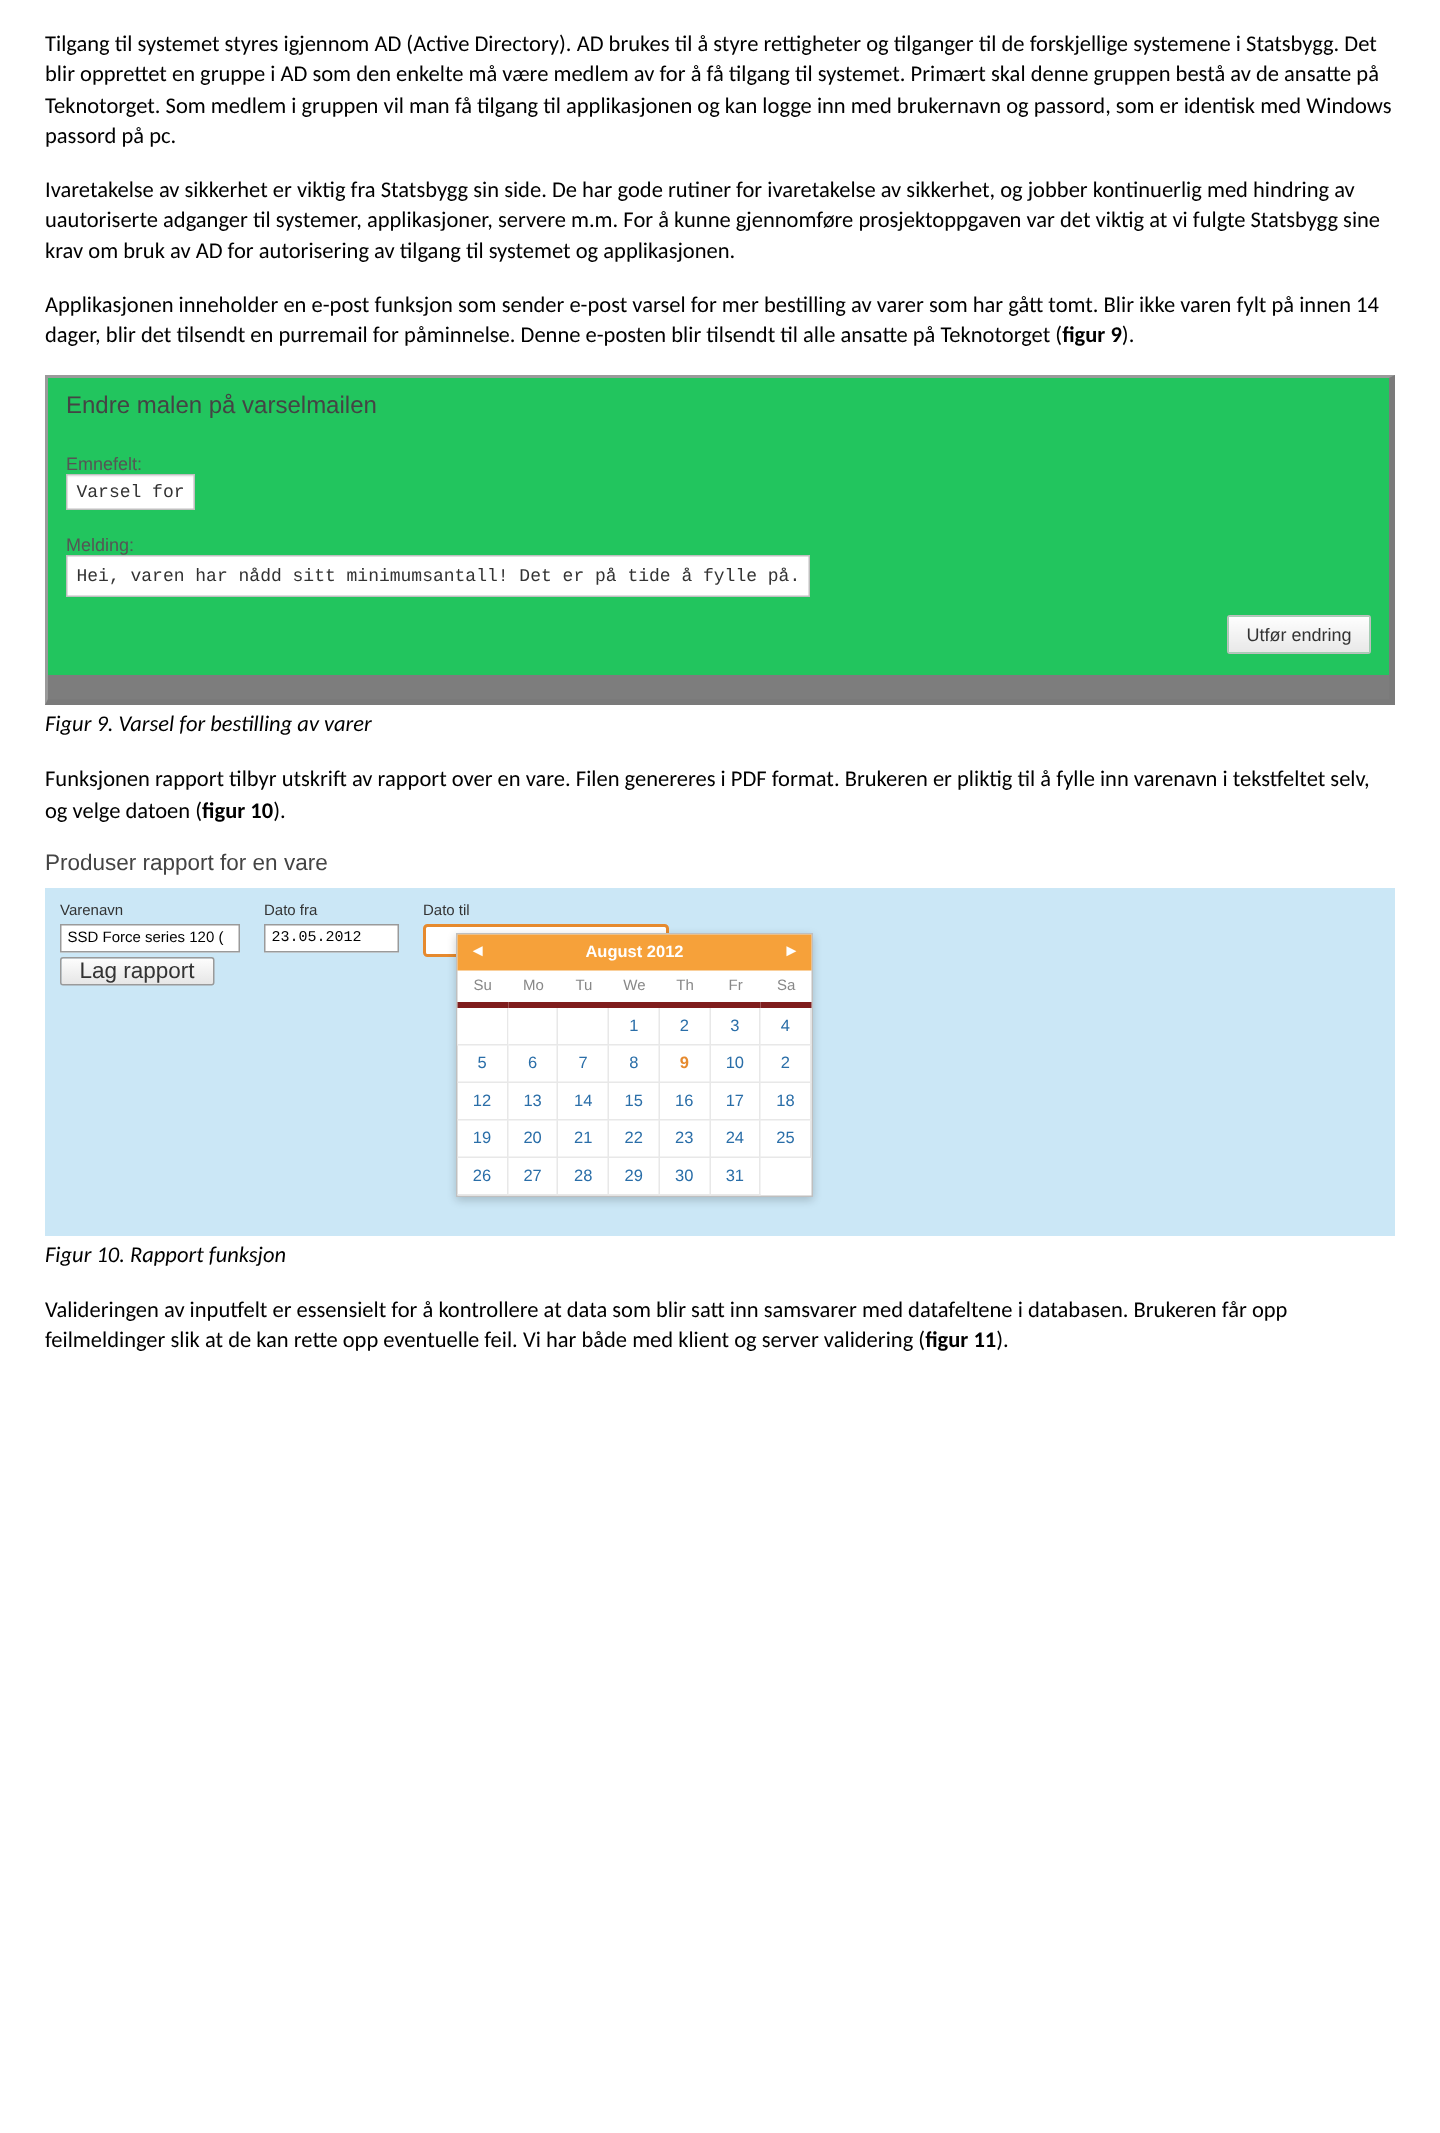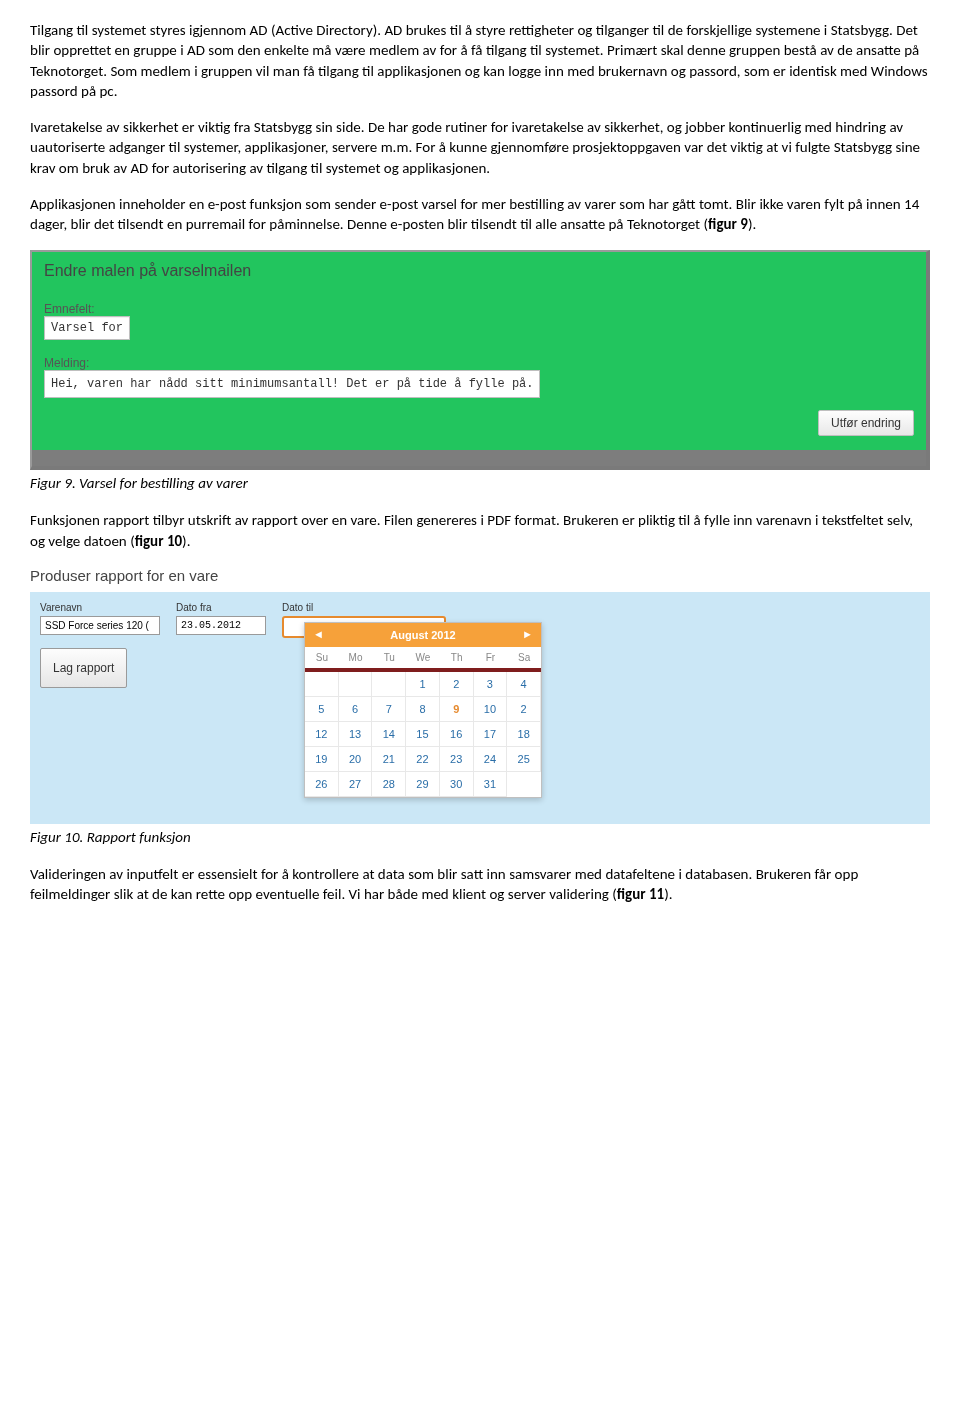--- a/index.html
+++ b/index.html
@@ -128,26 +128,25 @@
     width: 110px;
   }
   .f10-dato-til {
     border: 2px solid #e68a2e;
     border-radius: 3px;
     background: #fff;
     width: 160px;
     height: 18px;
   }
   .f10-lagbtn {
-    margin-top: 10px;
     display: inline-block;
     border: 1px solid #9a9a9a;
     background: linear-gradient(#fdfdfd,#e6e6e6);
-    padding: 12px 12px;
-    font-size: 12px;
+    padding: 0 12px;
+    font-size: 15px;
     color: #333;
     border-radius: 2px;
     cursor: pointer;
   }
   .cal {
     position: absolute;
     left: 274px;
     top: 30px;
     width: 236px;
     background: #fff;

